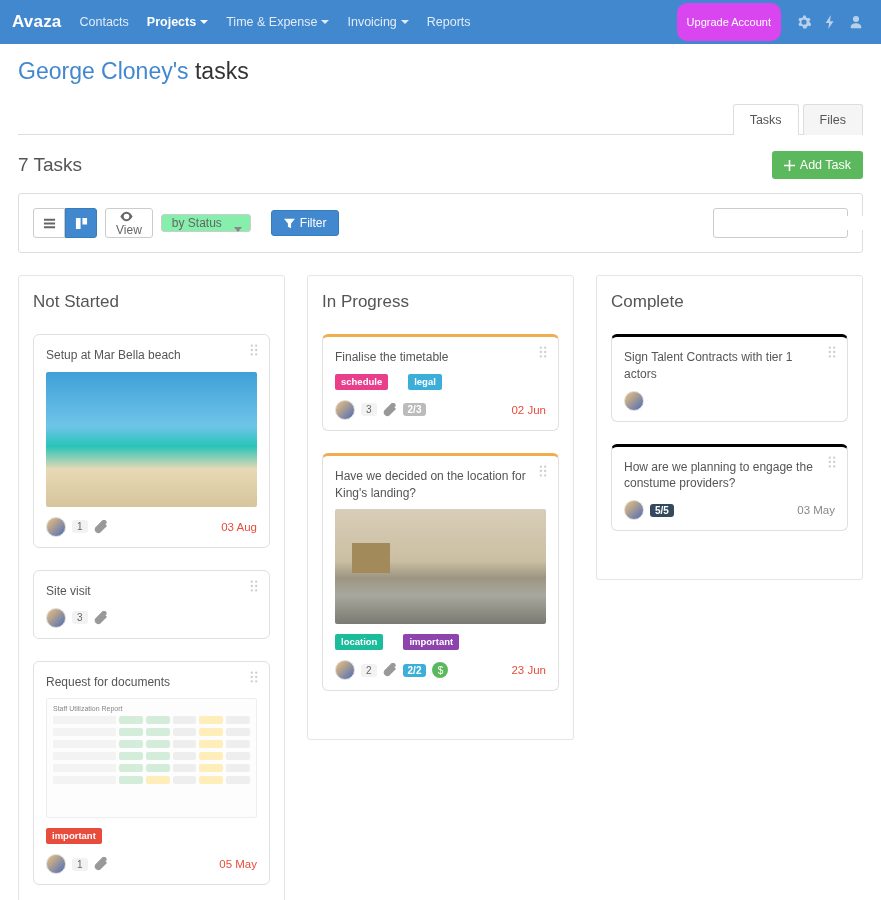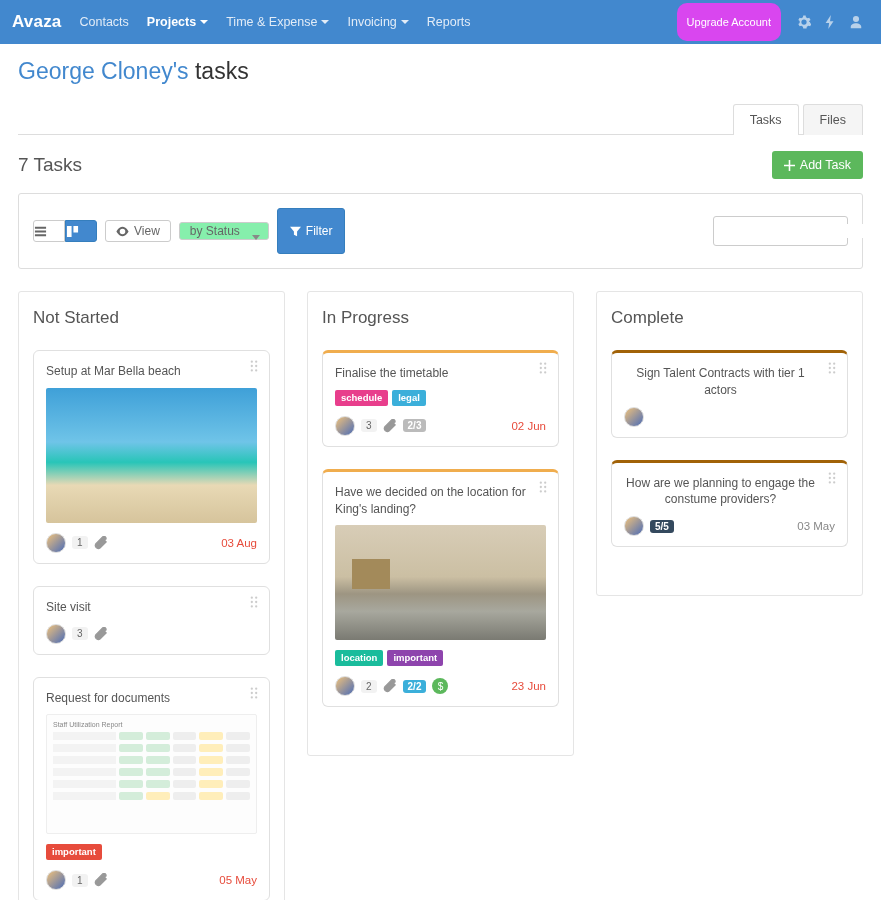--- a/index.html
+++ b/index.html
@@ -22,57 +22,57 @@
   .tab { border:1px solid #ddd; border-bottom:none; padding:8px 16px; font-size:12.5px; margin-left:4px; cursor:pointer; border-radius:3px 3px 0 0; background:#fff; color:#555; position:relative; top:1px; }
   .tab.inactive { background:#f5f5f5; }
   
   .countrow { display:flex; align-items:center; justify-content:space-between; margin-top:16px; }
   .count { font-size:19px; font-weight:300; color:#555; }
   .addbtn { background:#5cb85c; color:#fff; border:none; padding:7px 12px; font-size:12.5px; border-radius:3px; cursor:pointer; display:flex; align-items:center; }
   .addbtn svg{width:11px;height:11px;fill:#fff;margin-right:5px;}
   
   .toolbar { border:1px solid #ddd; border-radius:3px; padding:14px; margin-top:14px; display:flex; align-items:center; }
   .btngrp { display:flex; }
-  .btnsm { border:1px solid #ccc; background:#fff; height:22px; min-width:32px; display:flex; align-items:center; cursor:pointer; font-size:12px; color:#666; }
+  .btnsm { border:1px solid #ccc; background:#fff; height:30px; min-width:32px; display:flex; align-items:center; justify-content:center; cursor:pointer; font-size:12px; color:#666;flex-direction:column; }
   .btnsm:first-child{border-radius:3px 0 0 3px;}
   .btnsm:last-child{border-radius:0 3px 3px 0;}
   .btnsm.primary{ background:#4288ce; border-color:#357ebd; color:#fff; }
   .btnsm svg{width:13px;height:13px;fill:currentColor;}
   .viewbtn{ margin-left:8px; border-radius:3px !important; padding:0 10px; }
   .sel { margin-left:8px; height:18px; border:1px solid #ccc; border-radius:3px; padding:0 22px 0 10px; font-size:12px; color:#666; background:#86efac; cursor:pointer; display:flex; align-items:center; position:relative; min-width:90px;}
   .sel::after{content:"";position:absolute;right:8px;top:12px;border-left:4px solid transparent;border-right:4px solid transparent;border-top:5px solid #888;}
-  .filterbtn { margin-left:8px; background:#4288ce; border:1px solid #357ebd; color:#fff; border-radius:3px; height:46px; padding:0 12px; display:flex; align-items:center; cursor:pointer; font-size:12px;}
+  .filterbtn { margin-left:20px; background:#4288ce; border:1px solid #357ebd; color:#fff; border-radius:3px; height:26px; padding:0 12px; display:flex; align-items:center; cursor:pointer; font-size:12px;}
   .filterbtn svg{width:11px;height:11px;fill:#fff;margin-right:5px;}
   .tb-spacer{flex:1;}
   .search { border:1px solid #ccc; border-radius:3px; height:30px; width:135px; display:flex; align-items:center; padding:0 8px; }
   .search input{ border:none; outline:none; flex:1; font-size:12px; }
   .search svg{width:14px;height:14px;fill:#aaa;}
   
   .board { display:flex; gap:22px; margin-top:22px; align-items:flex-start; }
   .col { border:1px solid #e5e5e5; border-radius:3px; padding:16px 14px 26px; flex:1; }
   .colhead { font-size:17px; font-weight:300; color:#555; margin-bottom:22px; }
   
   .card { border:1px solid #e0e0e0; border-radius:6px; padding:12px 12px 10px; margin-bottom:22px; position:relative; }
   .card.top-orange { border-top:3px solid #f0ad4e; }
-  .card.top-green { border-top:3px solid #a16207;text-align:center; }
+  .card.top-green { border-top:3px solid #000000; }
   .grip { position:absolute; right:8px; top:8px; color:#ccc; cursor:move; width:14px; height:14px;}
   .grip svg{width:14px;height:14px;fill:#ccc;}
   .cardtitle{ font-size:12px; color:#555; margin-bottom:8px; padding-right:18px; line-height:1.4;}
   .img { width:100%; border-radius:2px; margin-bottom:10px; display:block; }
   .beach { height:135px; background:linear-gradient(to bottom,#3fa0d8 0%,#6fc4e8 40%,#28c5b8 55%,#e8d9b5 72%,#d6c49c 100%); }
   .landing { height:115px; background:linear-gradient(to bottom,#d8cdb7 0%,#cbbfa3 45%,#9d9582 60%,#a8a89e 75%,#7a7a72 100%); position:relative;}
   .landing::before{content:"";position:absolute;left:8%;bottom:45%;width:18%;height:26%;background:#a38a5a;}
   .report { height:120px; background:#fdfdfd; border:1px solid #eee; padding:6px; font-size:6px; color:#bbb; }
   .report .rtitle{font-size:7px;color:#888;margin-bottom:4px;}
   .report .rrow{display:flex;gap:3px;margin-bottom:4px;align-items:center;}
   .report .rcell{flex:1;height:8px;border-radius:2px;background:#eee;}
   .report .rcell.g{background:#d4edda;}
   .report .rcell.y{background:#ffeeba;}
   .report .rname{width:32%;height:8px;background:#f3f3f3;}
-  .tags { display:flex; gap:4px; margin-bottom:10px; flex-wrap:wrap;}
+  .tags { display:flex; gap:20px; margin-bottom:10px; flex-wrap:wrap;}
   .tag { font-size:9.5px; color:#fff; padding:2px 6px 3px; border-radius:2px; font-weight:bold;}
   .tag.sched{background:#e83e8c;}
   .tag.legal{background:#3bafda;}
   .tag.loc{background:#1abc9c;}
   .tag.imp{background:#8e44ad;}
   .tag.imp-red{background:#e74c3c;}
   .footer{ display:flex; align-items:center; }
   .avatar{width:20px;height:20px;border-radius:50%;background:linear-gradient(135deg,#f0c27b,#4b6cb7);border:1px solid #ddd;margin-right:6px;}
   .bubble{background:#f2f2f2;border-radius:3px;font-size:10px;color:#666;padding:1px 5px;margin-right:6px;}
   .clip{margin-right:6px;color:#999;}

